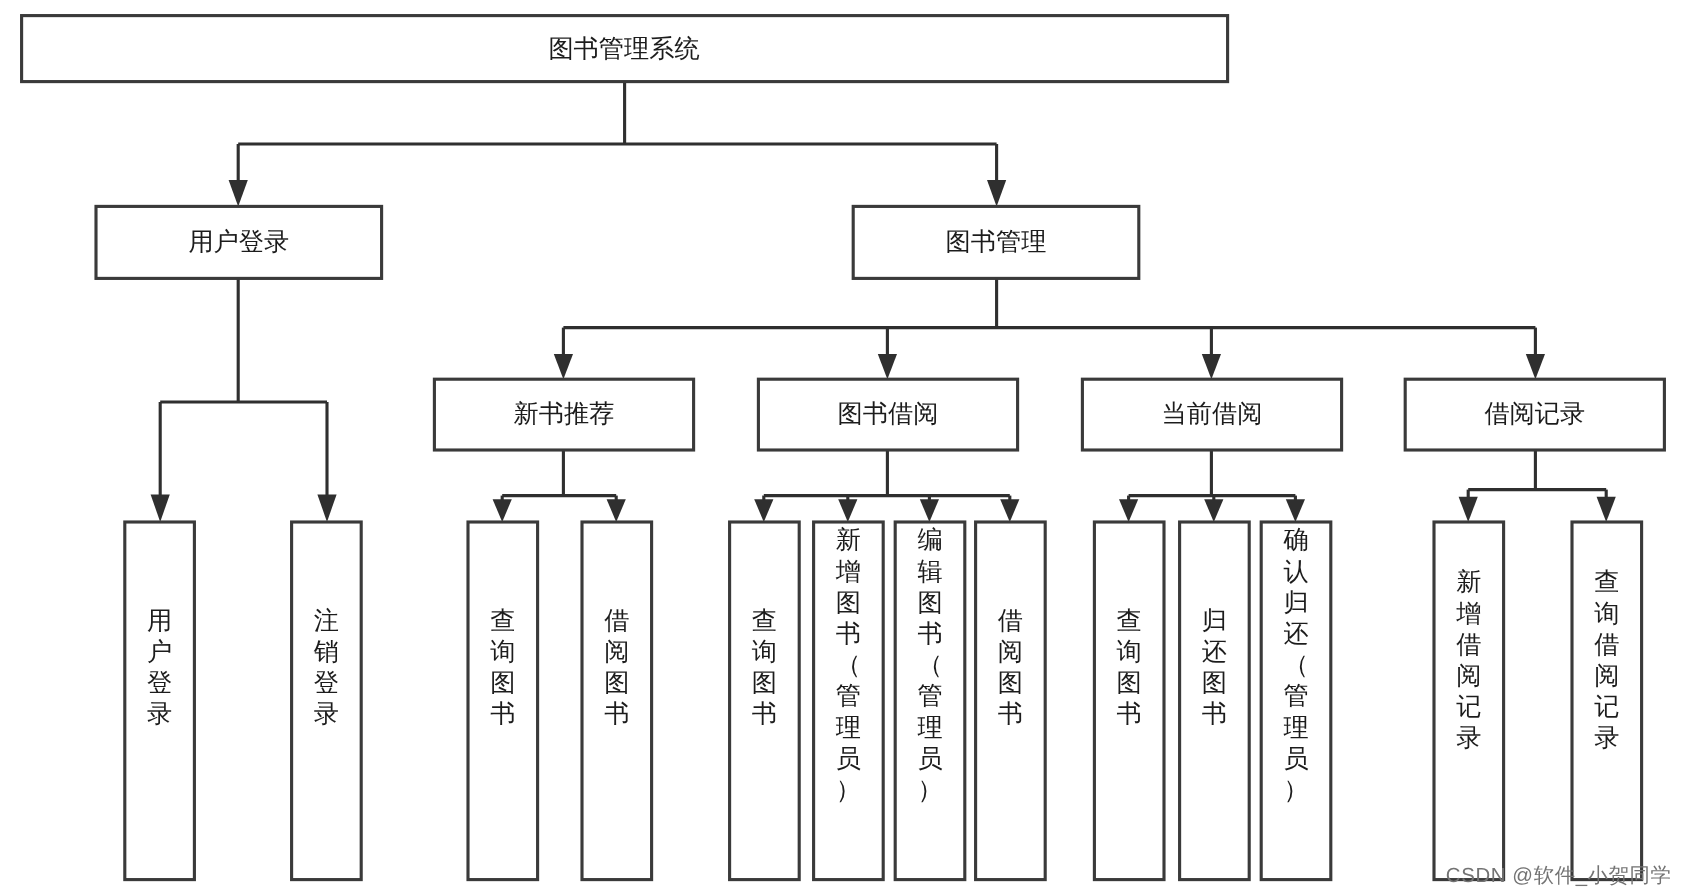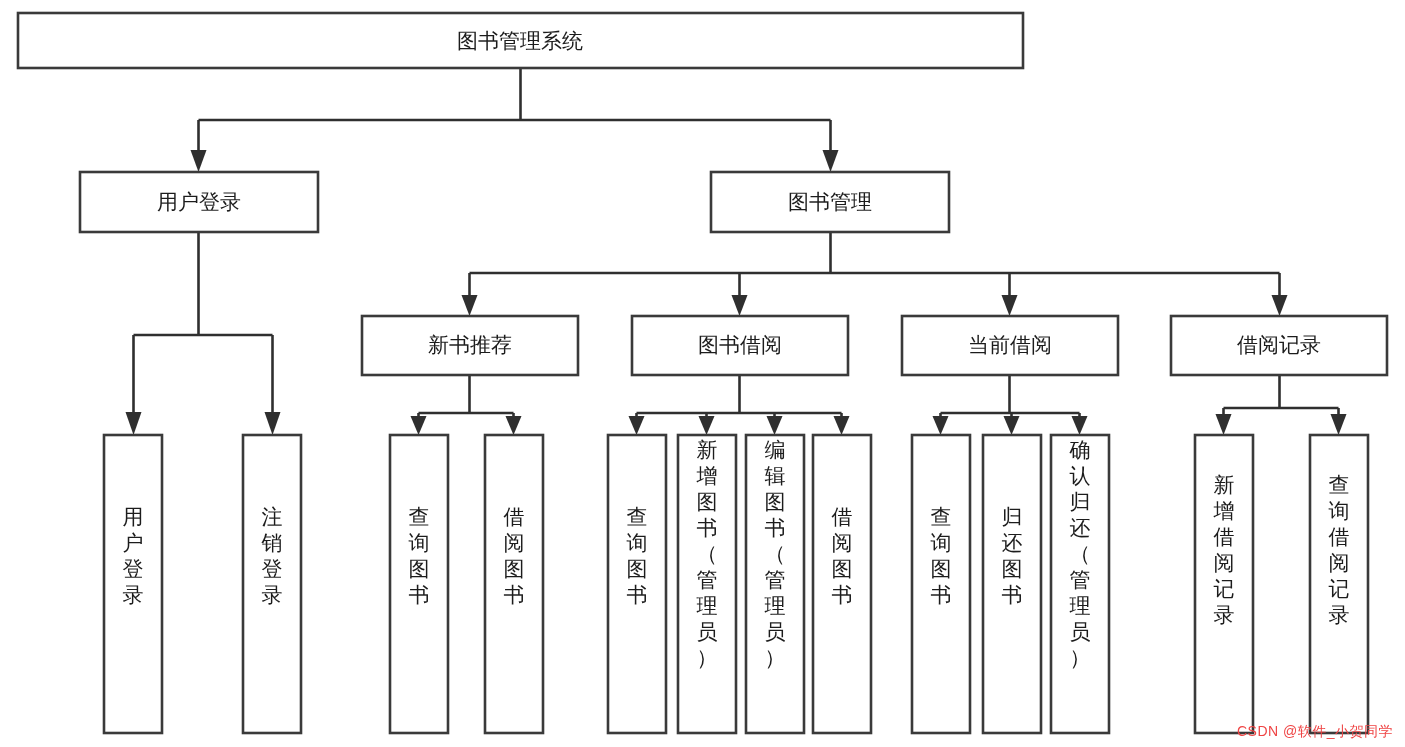--- a/index.html
+++ b/index.html
@@ -53,22 +53,22 @@
     font-family: "Liberation Sans", "DejaVu Sans", sans-serif;
     font-size: 21px;
     fill: #1c1c1c;
     text-anchor: middle;
   }
   .watermark {
     position: absolute;
     right: 12px;
     bottom: 6px;
     font-family: "Liberation Sans", "DejaVu Sans", sans-serif;
-    font-size: 14px;
-    color: #ef4444;
+    font-size: 17px;
+    color: #737373;
     letter-spacing: 0.5px;
     white-space: nowrap;
     user-select: none;
     margin-left: 44px;
   }
 </style>
 </head>
 <body>
 
 <div id="diagram-root">

